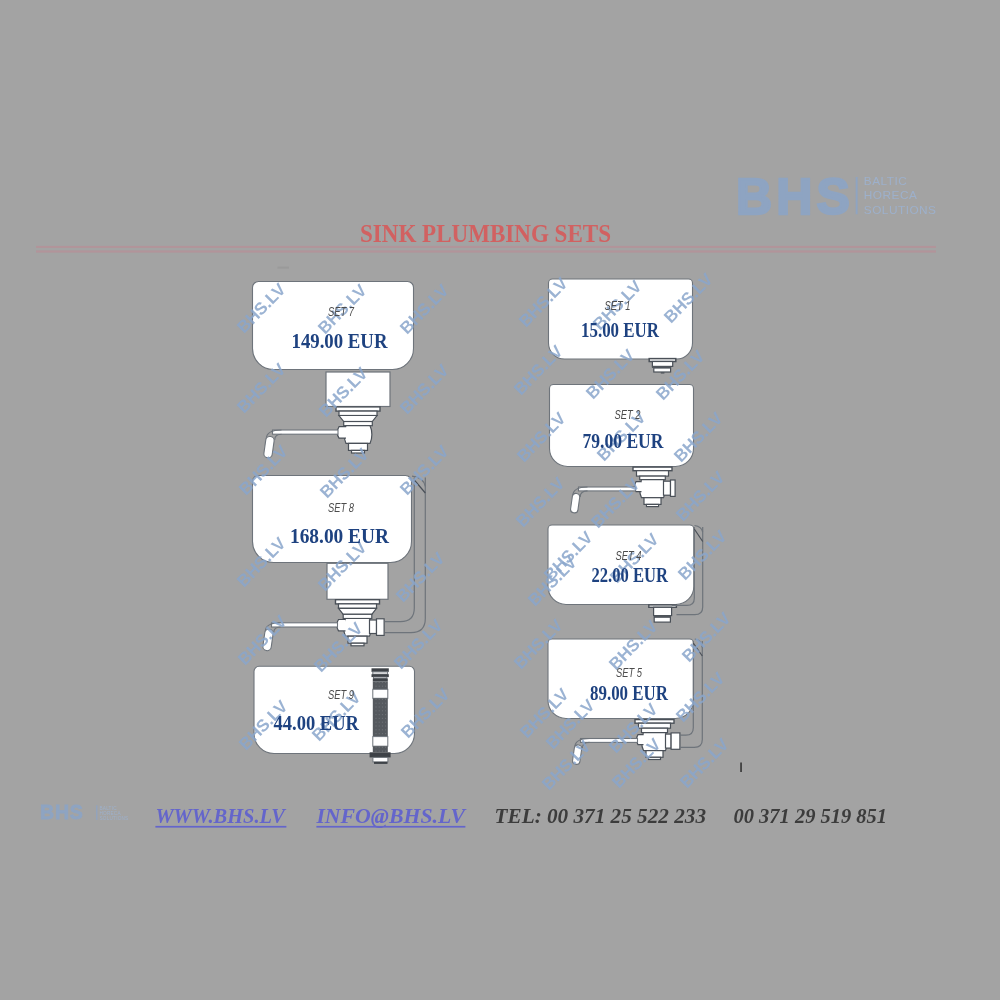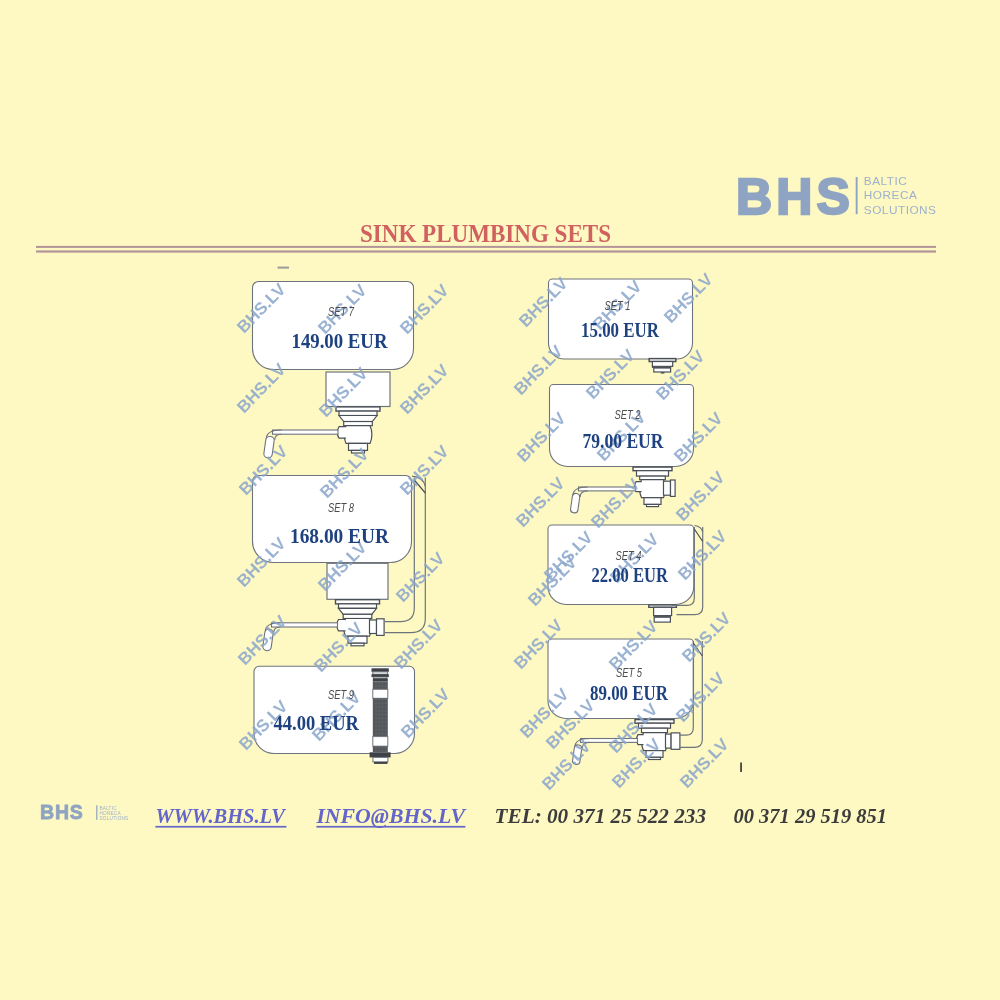--- a/index.html
+++ b/index.html
@@ -1,16 +1,16 @@
 <!DOCTYPE html>
 <html><head>
 <meta charset="utf-8">
 <style>
   html,body { margin:0; padding:0; background:#fff; }
-  #page { position:relative; width:1000px; height:1000px; background:#fef9c3; overflow:hidden; }
+  #page { position:relative; width:1000px; height:1000px; background:#a3a3a3; overflow:hidden; }
 </style>
 </head>
 <body>
 <div id="page">
 <svg width="1000" height="1000" viewBox="0 0 1000 1000">
 
 <text x="736" y="213.5" font-family="Liberation Sans, sans-serif" font-weight="bold" font-size="50" fill="#8ea4c2" stroke="#8ea4c2" stroke-width="2.3" letter-spacing="4.2">BHS</text>
 <rect x="855.7" y="177" width="1.9" height="37.2" fill="#8ea4c2"></rect>
 <g font-family="Liberation Sans, sans-serif" font-size="11.8" fill="#9db0cb" letter-spacing="0.5">
 <text x="863.8" y="184.8">BALTIC</text>

